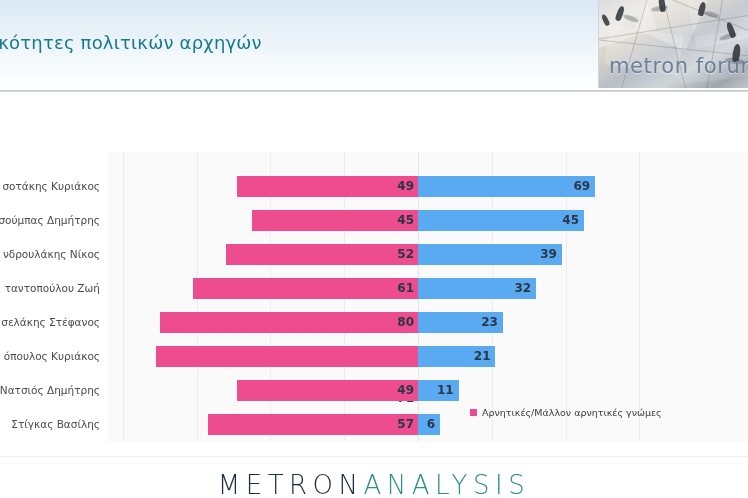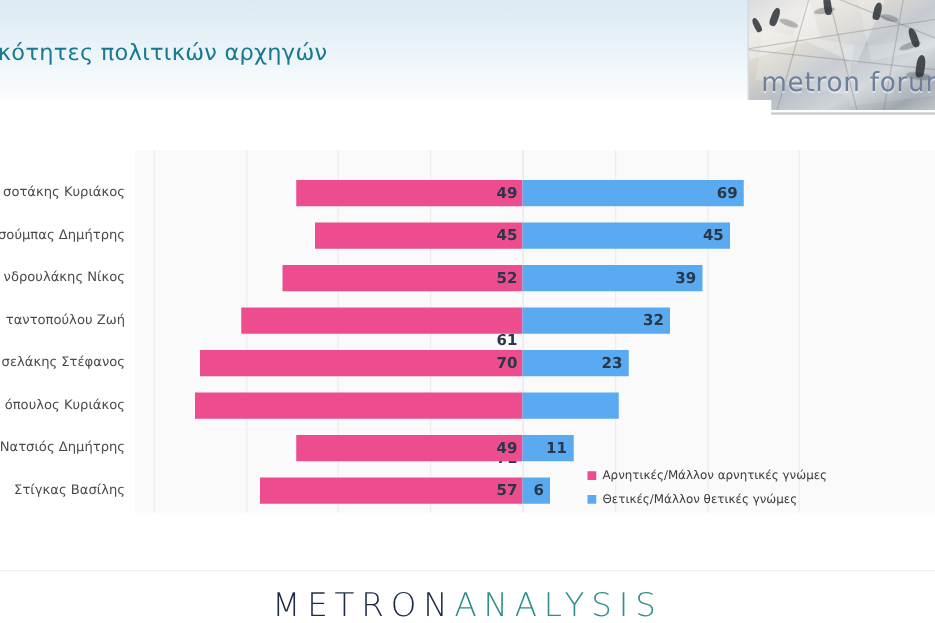--- a/index.html
+++ b/index.html
@@ -36,21 +36,21 @@
   .logo-box .seam{position:absolute;background:rgba(120,120,120,.35);}
   .logo-box .fig{position:absolute;background:#2e3339;border-radius:45% 45% 30% 30%;opacity:.86;}
   .logo-box .shadow{position:absolute;background:rgba(40,45,55,.30);border-radius:50%;filter:blur(.4px);}
   .logo-text{
     position:absolute;left:10px;top:54px;
     font-size:21px;color:#6c7f9b;letter-spacing:.6px;white-space:nowrap;
     text-shadow:0 1px 1px rgba(255,255,255,.55);
   }
 
   
-  .chart-area{position:absolute;left:0;top:80px;width:617px;height:348px;background:#fff;}
+  .chart-area{position:absolute;left:0;top:112px;width:617px;height:348px;background:#fff;}
   .plot{
     position:absolute;left:108px;top:40px;width:640px;height:290px;
     background:#fafafa;overflow:hidden;
   }
   .gridline{position:absolute;top:0;width:1px;height:290px;background:#ededed;}
   .gridline.zero{background:#e6e6e6;}
 
   .cat-labels{position:absolute;left:0;top:40px;width:104px;height:290px;}
   .cat-label{
     position:absolute;right:4px;width:220px;text-align:right;
@@ -155,49 +155,46 @@
         <div class="bar-val pos" style="left: 310px; width: 172.12px; top: 24px;">69</div>
         <div class="bar neg" style="left: 143.95px; width: 166.05px; top: 58px;"></div>
         <div class="bar-val neg" style="left: 143.95px; width: 162.05px; top: 58px;">45</div>
         <div class="bar pos" style="left: 310px; width: 166.05px; top: 58px;"></div>
         <div class="bar-val pos" style="left: 310px; width: 161.05px; top: 58px;">45</div>
         <div class="bar neg" style="left: 118.12px; width: 191.88px; top: 92px;"></div>
         <div class="bar-val neg" style="left: 118.12px; width: 187.88px; top: 92px;">52</div>
         <div class="bar pos" style="left: 310px; width: 143.91px; top: 92px;"></div>
         <div class="bar-val pos" style="left: 310px; width: 138.91px; top: 92px;">39</div>
         <div class="bar neg" style="left: 84.91px; width: 225.09px; top: 126px;"></div>
-        <div class="bar-val neg" style="left: 84.91px; width: 221.09px; top: 126px; margin-top: 16px;">61</div>
+        <div class="bar-val neg" style="left: 84.91px; width: 221.09px; top: 126px;">61</div>
         <div class="bar pos" style="left: 310px; width: 118.08px; top: 126px;"></div>
         <div class="bar-val pos" style="left: 310px; width: 113.08px; top: 126px;">32</div>
         <div class="bar neg" style="left: 51.7px; width: 258.3px; top: 160px;"></div>
-        <div class="bar-val neg" style="left: 51.7px; width: 254.3px; top: 160px;">70</div>
+        <div class="bar-val neg" style="left: 51.7px; width: 254.3px; top: 160px;">80</div>
         <div class="bar pos" style="left: 310px; width: 84.87px; top: 160px;"></div>
         <div class="bar-val pos" style="left: 310px; width: 79.87px; top: 160px;">23</div>
         <div class="bar neg" style="left: 48.01px; width: 261.99px; top: 194px;"></div>
         <div class="bar-val neg" style="left: 48.01px; width: 257.99px; top: 194px; margin-top: 42px;">71</div>
         <div class="bar pos" style="left: 310px; width: 77.49px; top: 194px;"></div>
+        <div class="bar-val pos" style="left: 310px; width: 72.49px; top: 194px;">21</div>
         <div class="bar neg" style="left: 129.19px; width: 180.81px; top: 228px;"></div>
         <div class="bar-val neg" style="left: 129.19px; width: 176.81px; top: 228px;">49</div>
         <div class="bar pos" style="left: 310px; width: 40.59px; top: 228px;"></div>
         <div class="bar-val pos" style="left: 310px; width: 35.59px; top: 228px;">11</div>
         <div class="bar neg" style="left: 99.67px; width: 210.33px; top: 262px;"></div>
         <div class="bar-val neg" style="left: 99.67px; width: 206.33px; top: 262px;">57</div>
         <div class="bar pos" style="left: 310px; width: 22.14px; top: 262px;"></div>
         <div class="bar-val pos" style="left: 310px; width: 17.14px; top: 262px;">6</div>
       </div>
 
     <div class="legend">
       <div class="legend-row">
         <span class="legend-swatch" style="background:#ed4d8f;"></span>
         <span class="legend-text">Αρνητικές/Μάλλον αρνητικές γνώμες</span>
       </div>
-      <div class="legend-row">
-        <span class="legend-swatch" style="background:#5aaaf2;"></span>
-        <span class="legend-text">Θετικές/Μάλλον θετικές γνώμες</span>
-      </div>
     </div>
   </div>
 
   <div class="footer">
     <div class="footer-sep"></div>
     <div class="brand">
       <span class="m1">METRON</span><span class="m2">ANALYSIS</span>
     </div>
   </div>
 

